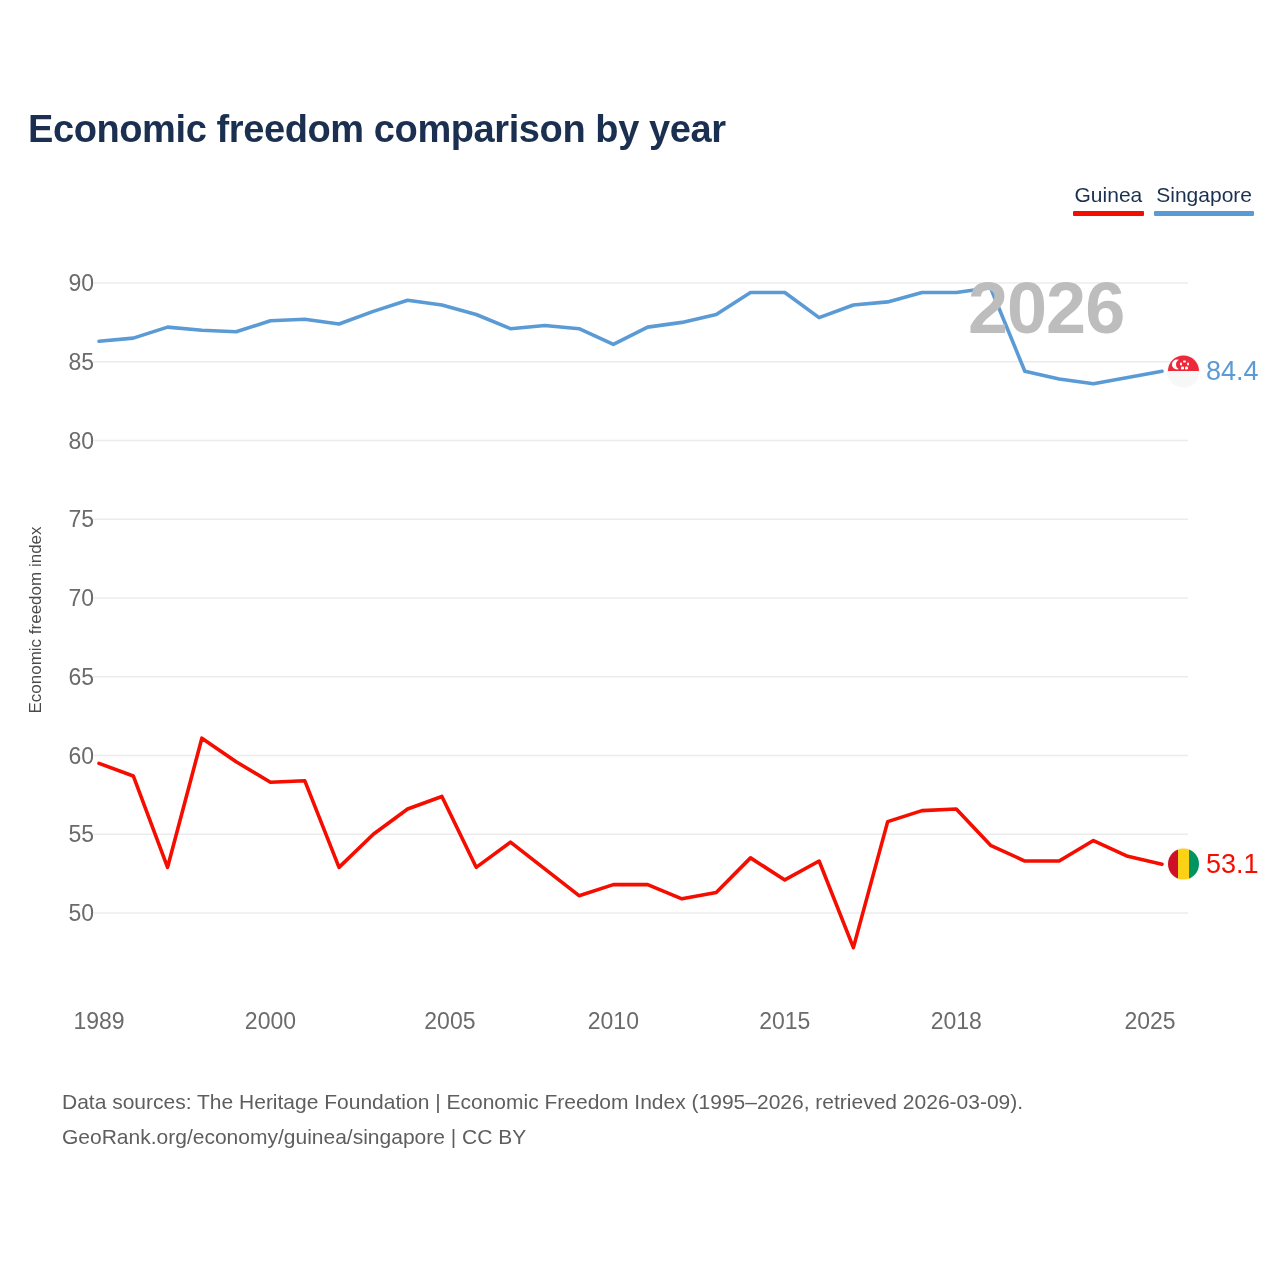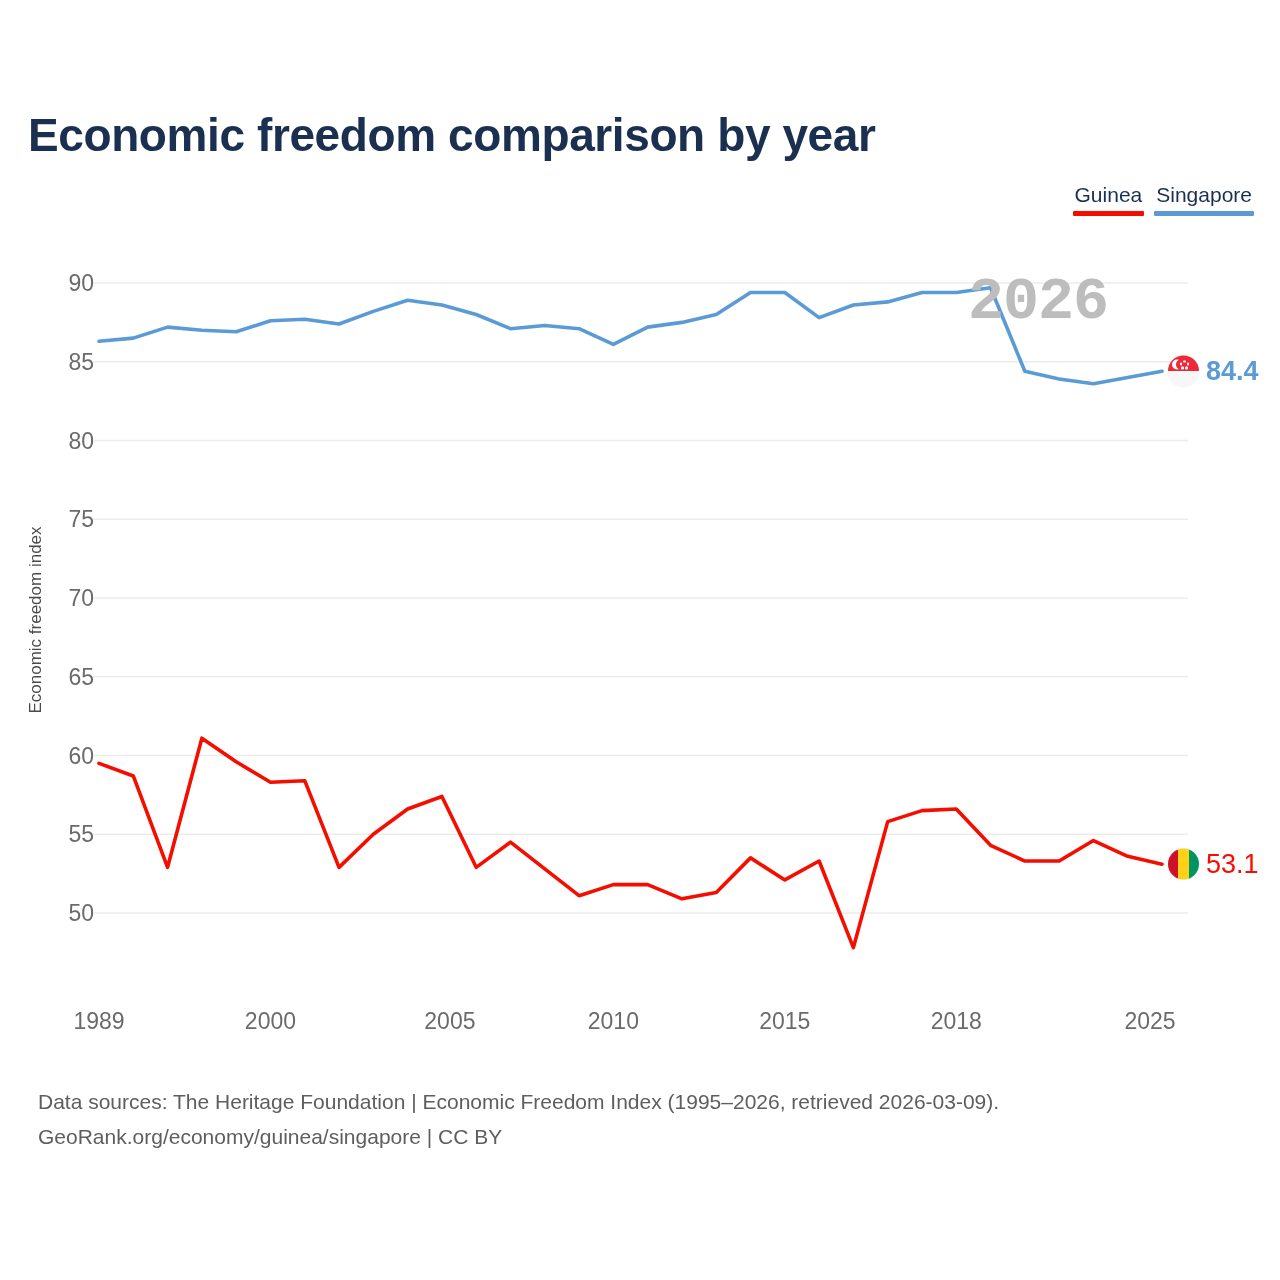--- a/index.html
+++ b/index.html
@@ -11,21 +11,21 @@
     overflow: hidden;
   }
   #page {
     position: relative;
     width: 1280px; height: 1280px;
     background: #ffffff;
   }
   #chart-title {
     position: absolute;
     left: 28px; top: 108px;
-    font-size: 46px;
+    font-size: 38px;
     font-weight: bold;
     color: #1b3050;
     letter-spacing: -0.4px;
     white-space: nowrap;
   }
   #legend {
     position: absolute;
     right: 26px; top: 183px;
     display: flex;
     flex-direction: row;
@@ -79,27 +79,26 @@
     position: absolute;
     top: 1008px;
     font-size: 23px;
     color: #6b6b6b;
     transform: translateX(-50%);
     white-space: nowrap;
   }
   #watermark {
     position: absolute;
     left: 968px; top: 272px;
-    font-size: 60px;
+    font-size: 72px;
     font-weight: bold;
     color: #bdbdbd;
     letter-spacing: -1px;
     line-height: 1;
     user-select: none;
-    font-family: Liberation Mono, monospace;
   }
   .endpoint {
     position: absolute;
     display: flex;
     align-items: center;
     gap: 7px;
     transform: translateY(-50%);
   }
   .flag-dot {
     width: 31px; height: 31px;
@@ -135,21 +134,21 @@
     background: #ffffff;
     border-radius: 50%;
   }
   #footer {
     position: absolute;
     left: 38px; top: 1085px;
     font-size: 21px;
     color: #5e5e5e;
     line-height: 1.65;
   }
-  #footer div { white-space: nowrap; }
+  #footer div { white-space: nowrap; margin-left: 24px; }
   svg { display: block; }
 </style>
 </head>
 <body>
 
 <div id="page">
 
   <div id="chart-title">Economic freedom comparison by year</div>
 
   <div id="legend">
@@ -209,21 +208,21 @@
     <div class="endpoint" id="ep-singapore" style="left: 1168px; top: 371.2px;">
       <span class="flag-dot flag-sg">
         <span class="crescent"></span>
         <span class="crescent-cut"></span>
         <span class="star" style="left:15px;top:4.5px;"></span>
         <span class="star" style="left:18.5px;top:7px;"></span>
         <span class="star" style="left:17px;top:11px;"></span>
         <span class="star" style="left:13px;top:11px;"></span>
         <span class="star" style="left:11.5px;top:7px;"></span>
       </span>
-      <span class="endpoint-value" style="color:#5b9bd5;font-weight:bold;">84.4</span>
+      <span class="endpoint-value" style="color:#5b9bd5;">84.4</span>
     </div>
 
     <div class="endpoint" id="ep-guinea" style="left: 1168px; top: 864.175px;">
       <span class="flag-dot flag-gn"></span>
       <span class="endpoint-value" style="color:#f50d00;">53.1</span>
     </div>
 
   </div>
 
   <div id="footer">

